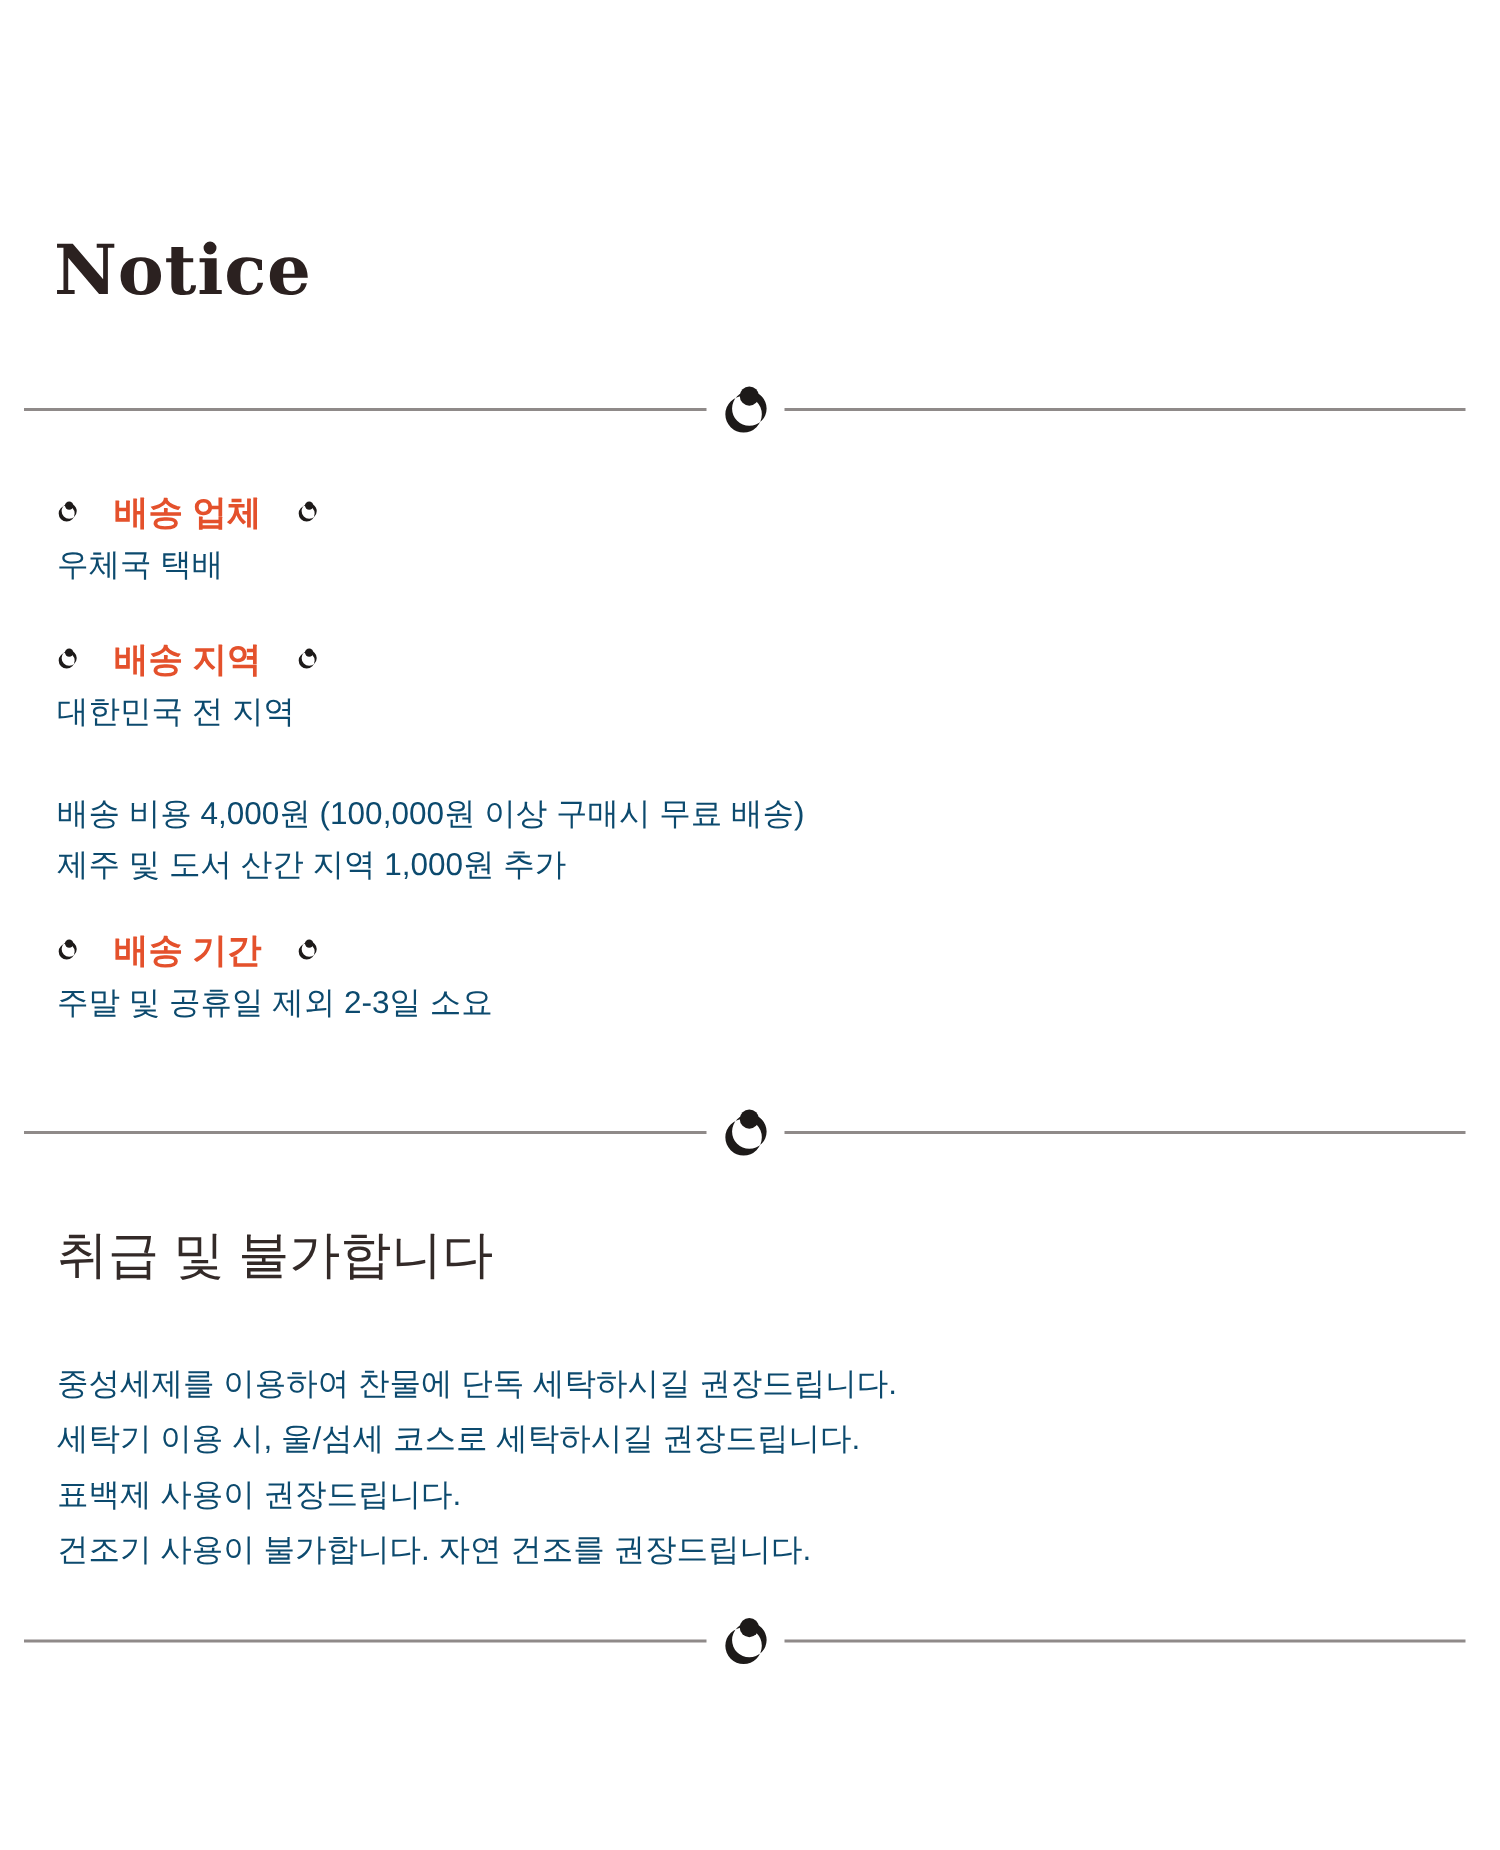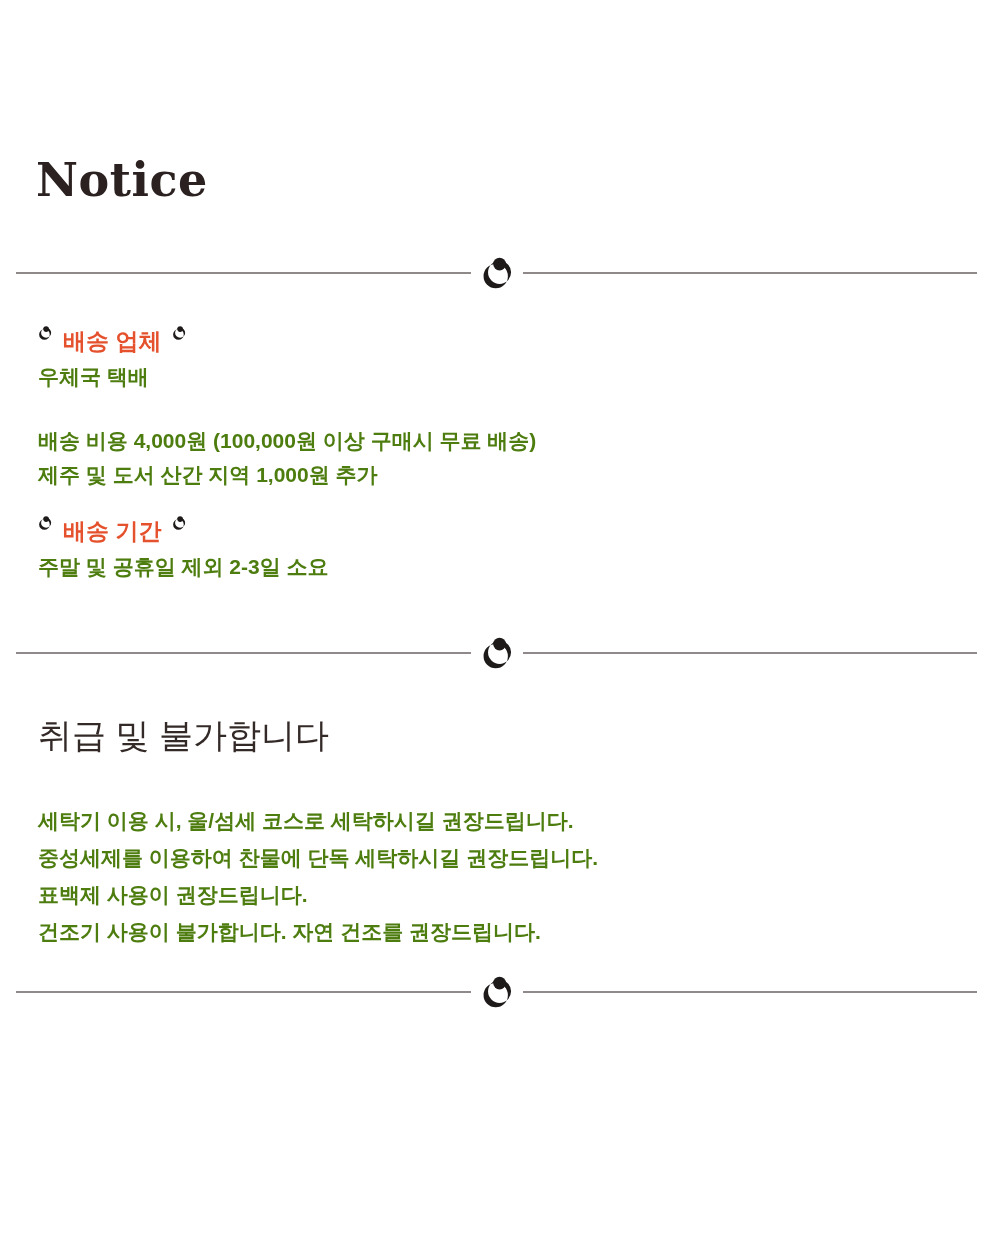--- a/index.html
+++ b/index.html
@@ -60,34 +60,35 @@
     font-weight: 500;
     line-height: 46px;
     color: #332a28;
   }
   .sec-shipping .items { margin-top: 36px; }
   .item { margin-bottom: 30px; }
   .item-m34 { margin-bottom: 34px; }
   .item-m24 { margin-bottom: 24px; }
   .item-label-row {
     display: flex;
+    align-items: center;
     height: 30px;
-    gap: 11px;
+    gap: 24px;
     margin-bottom: 4px;
   }
   .item-label {
     font-size: 23px;
     font-weight: 600;
     color: #e4512c;
   }
   .item-line, .para-line {
     font-size: 21px;
-    font-weight: 700;
+    font-weight: 400;
     line-height: 34px;
-    color: #4d7c0f;
+    color: #0c4a6e;
   }
   .para { margin-top: 44px; }
   .para-line { line-height: 37px; }
 </style>
 </head>
 <body>
 
 <div class="page">
   <div class="content">
 
@@ -119,20 +120,38 @@
             <span class="orn orn-sm">
                 <svg viewBox="0 0 100 100" width="100%" height="100%" xmlns="http://www.w3.org/2000/svg">
                   <path fill="currentColor" fill-rule="evenodd" d="M84,60 a38,38 0 1,1 -76,0 a38,38 0 1,1 76,0 Z M94,48 a36,36 0 1,0 -72,0 a36,36 0 1,0 72,0 Z"></path>
                   <circle fill="currentColor" cx="58" cy="22" r="20"></circle>
                 </svg>
               </span>
           </div>
           <div class="item-line">우체국 택배</div>
         </div>
 
+        <div class="item item-m34">
+          <div class="item-label-row">
+            <span class="orn orn-sm">
+                <svg viewBox="0 0 100 100" width="100%" height="100%" xmlns="http://www.w3.org/2000/svg">
+                  <path fill="currentColor" fill-rule="evenodd" d="M84,60 a38,38 0 1,1 -76,0 a38,38 0 1,1 76,0 Z M94,48 a36,36 0 1,0 -72,0 a36,36 0 1,0 72,0 Z"></path>
+                  <circle fill="currentColor" cx="58" cy="22" r="20"></circle>
+                </svg>
+              </span>
+            <span class="item-label">배송 지역</span>
+            <span class="orn orn-sm">
+                <svg viewBox="0 0 100 100" width="100%" height="100%" xmlns="http://www.w3.org/2000/svg">
+                  <path fill="currentColor" fill-rule="evenodd" d="M84,60 a38,38 0 1,1 -76,0 a38,38 0 1,1 76,0 Z M94,48 a36,36 0 1,0 -72,0 a36,36 0 1,0 72,0 Z"></path>
+                  <circle fill="currentColor" cx="58" cy="22" r="20"></circle>
+                </svg>
+              </span>
+          </div>
+          <div class="item-line">대한민국 전 지역</div>
+        </div>
 
         <div class="item item-m24">
           <div class="item-line">배송 비용 4,000원 (100,000원 이상 구매시 무료 배송)</div>
           <div class="item-line">제주 및 도서 산간 지역 1,000원 추가</div>
         </div>
 
         <div class="item">
           <div class="item-label-row">
             <span class="orn orn-sm">
                 <svg viewBox="0 0 100 100" width="100%" height="100%" xmlns="http://www.w3.org/2000/svg">
@@ -161,22 +180,22 @@
             <path fill="currentColor" fill-rule="evenodd" d="M84,60 a38,38 0 1,1 -76,0 a38,38 0 1,1 76,0 Z M94,48 a36,36 0 1,0 -72,0 a36,36 0 1,0 72,0 Z"></path>
             <circle fill="currentColor" cx="58" cy="22" r="20"></circle>
           </svg>
         </span>
       <span class="rule"></span>
     </div>
 
     <section class="sec sec-care">
       <h2 class="sec-title">취급 및 불가합니다</h2>
       <div class="para">
+        <div class="para-line">중성세제를 이용하여 찬물에 단독 세탁하시길 권장드립니다.</div>
         <div class="para-line">세탁기 이용 시, 울/섬세 코스로 세탁하시길 권장드립니다.</div>
-        <div class="para-line">중성세제를 이용하여 찬물에 단독 세탁하시길 권장드립니다.</div>
         <div class="para-line">표백제 사용이 권장드립니다.</div>
         <div class="para-line">건조기 사용이 불가합니다. 자연 건조를 권장드립니다.</div>
       </div>
     </section>
 
     <div class="divider divider-bottom">
       <span class="rule"></span>
       <span class="orn orn-lg">
           <svg viewBox="0 0 100 100" width="100%" height="100%" xmlns="http://www.w3.org/2000/svg">
             <path fill="currentColor" fill-rule="evenodd" d="M84,60 a38,38 0 1,1 -76,0 a38,38 0 1,1 76,0 Z M94,48 a36,36 0 1,0 -72,0 a36,36 0 1,0 72,0 Z"></path>

